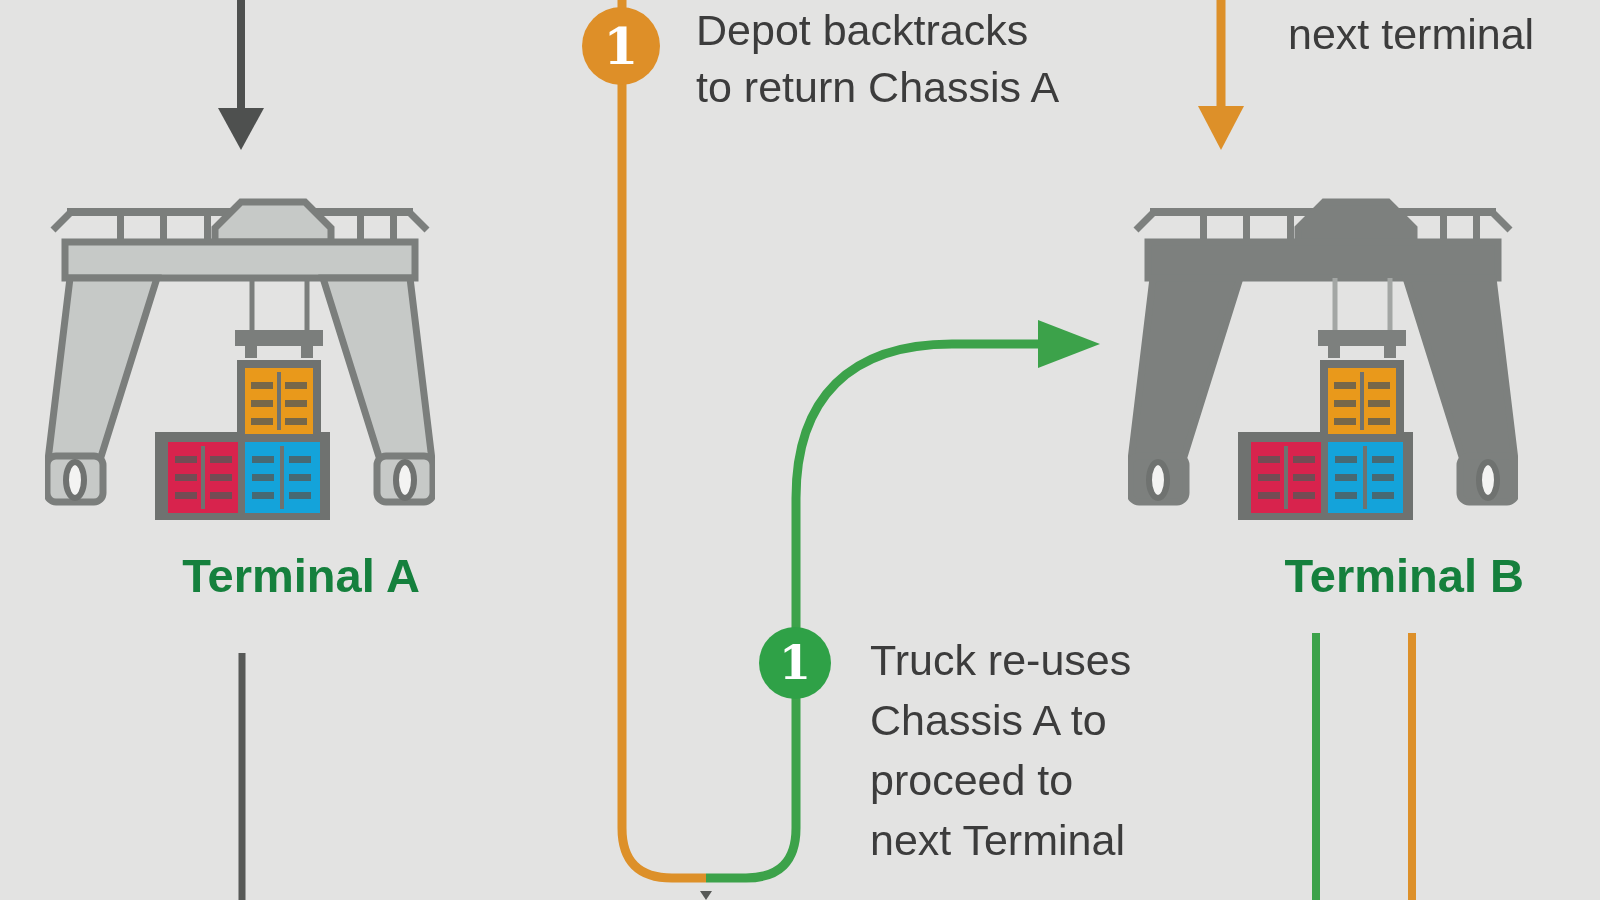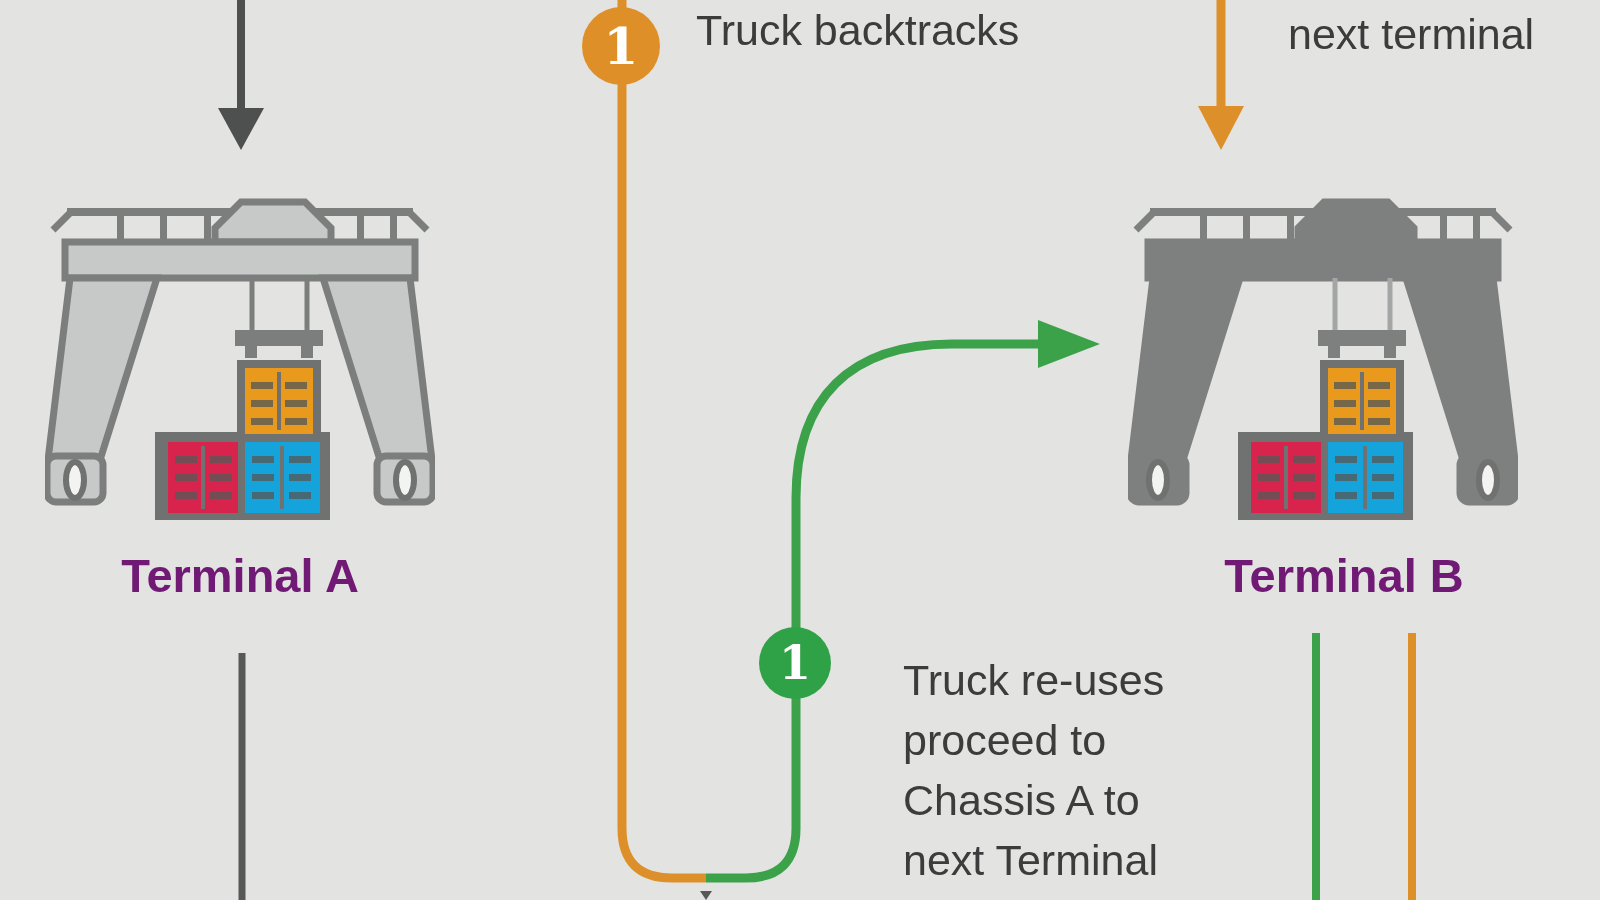--- a/index.html
+++ b/index.html
@@ -16,23 +16,23 @@
     font-size:43px;
     line-height:57px;
     color:#3c3c3c;
     white-space:nowrap;
   }
   .note.reuse{line-height:60px;}
   
   .terminal-label{
     font-size:47px;
     font-weight:700;
-    color:#701a75;
+    color:#15803d;
     width:360px;
-    text-align:center;
+    text-align:right;
     white-space:nowrap;
   }
   
   .badge{
     border-radius:50%;
     color:#ffffff;
     font-family:"DejaVu Serif","Liberation Serif",serif;
     font-weight:700;
     display:flex;align-items:center;justify-content:center;
   }
@@ -193,31 +193,32 @@
 </svg>
 
 <div class="abs badge orange" style="left:582px;top:7px;">
   <span>1</span>
 </div>
 <div class="abs badge green" style="left:759px;top:627px;">
   <span>1</span>
 </div>
 
 <div class="abs note" style="left:696px;top:2px;">
-  <div>Truck backtracks</div>
+  <div>Depot backtracks</div>
+  <div>to return Chassis A</div>
 </div>
 
 <div class="abs note" style="left:1288px;top:6px;">
   <div>next terminal</div>
 </div>
 
-<div class="abs note reuse" style="left:870px;top:650px;margin-left:33px;">
+<div class="abs note reuse" style="left:870px;top:630px;">
   <div>Truck re-uses</div>
+  <div>Chassis A to</div>
   <div>proceed to</div>
-  <div>Chassis A to</div>
   <div>next Terminal</div>
 </div>
 
 <div class="abs terminal-label" style="left:60px;top:548px;">
   <span>Terminal A</span>
 </div>
 <div class="abs terminal-label" style="left:1164px;top:548px;">
   <span>Terminal B</span>
 </div>
 

